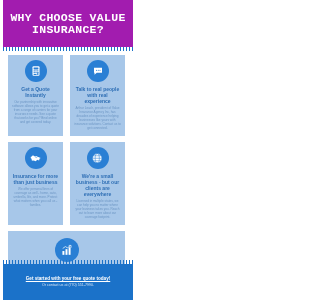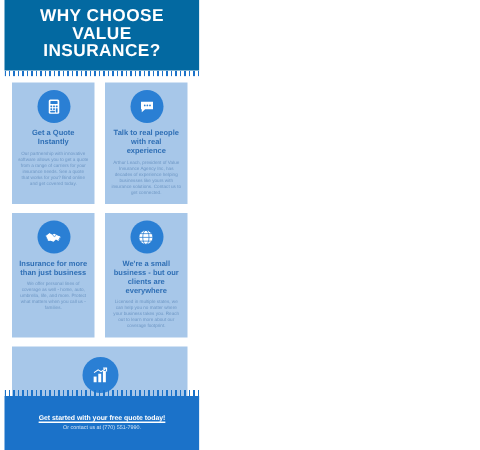--- a/index.html
+++ b/index.html
@@ -22,24 +22,25 @@
     overflow: hidden;
   }
 
   
   .header {
     position: absolute;
     left: 3px;
     top: 0;
     width: 130px;
     height: 47px;
-    background: #0369a1;
+    background: #a21caf;
     display: flex;
     align-items: center;
     justify-content: center;
+    font-family: Liberation Mono, monospace;
   }
   .header-title {
     color: #ffffff;
     font-size: 11.5px;
     line-height: 11.5px;
     font-weight: bold;
     letter-spacing: 0.3px;
     text-align: center;
     padding: 0 5px;
     text-transform: uppercase;

